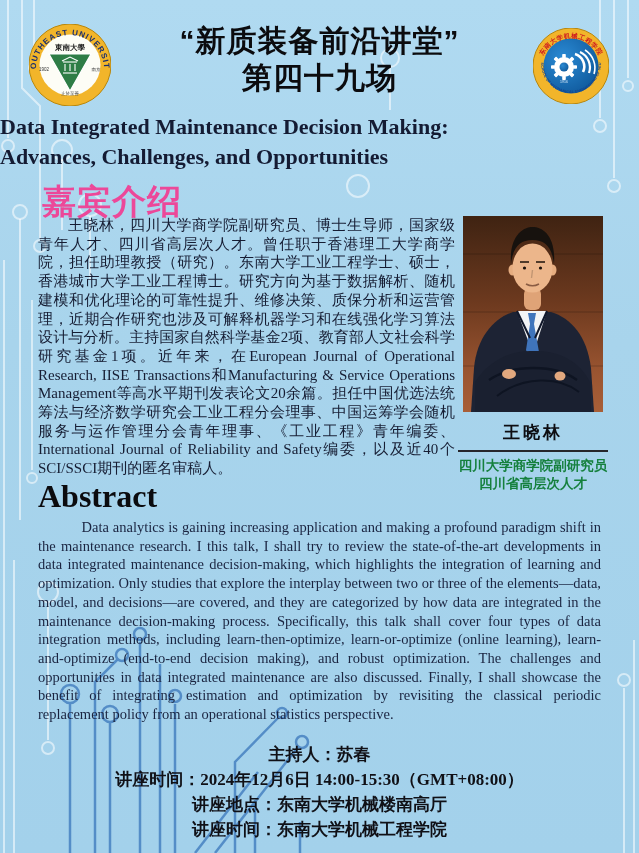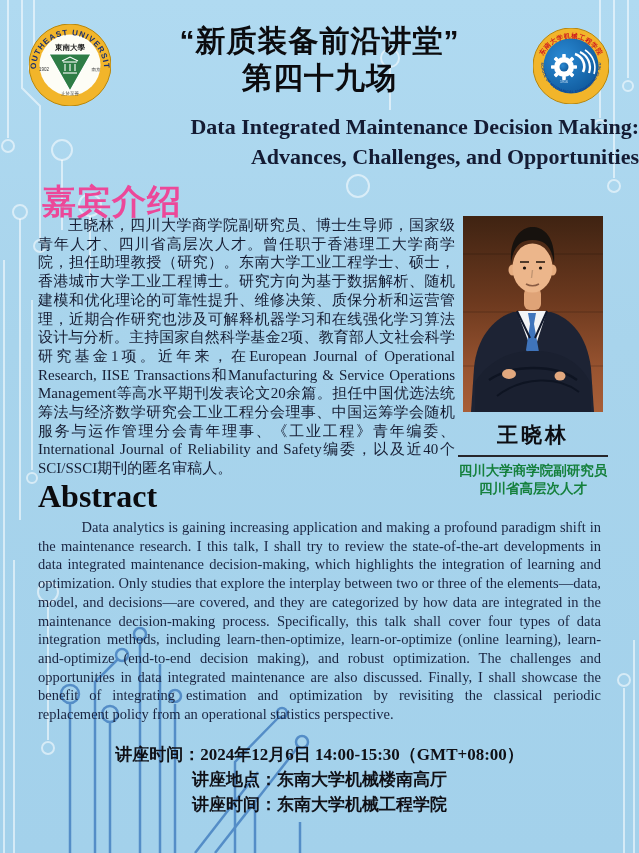--- a/index.html
+++ b/index.html
@@ -10,31 +10,31 @@
     -webkit-font-smoothing:antialiased;
   }
   .bg-deco{position:absolute;left:0;top:0;z-index:0;pointer-events:none;}
   .layer{position:absolute;z-index:2;}
 
   
   .seu-logo{left:29px;top:24px;width:82px;height:82px;}
   .mech-logo{left:533px;top:28px;width:76px;height:76px;}
   .series-title{left:0;right:0;top:22px;text-align:center;color:#0b0b0e;
     font-weight:700;font-size:30px;line-height:37px;letter-spacing:1px;}
-  .talk-title{left:0;right:0;top:112px;text-align:right;color:#141b33;
+  .talk-title{left:0;right:0;top:112px;text-align:left;color:#141b33;
     font-family:"Liberation Serif",serif;font-weight:700;font-size:22px;line-height:30px;}
 
   
   .guest-heading{left:42px;top:179px;font-size:34px;font-weight:900;color:#ec4899;letter-spacing:1px;}
   .guest-row{left:38px;top:216px;width:570px;display:flex;gap:3px;}
   .bio{flex:1;font-family:"Liberation Serif",serif;font-size:15px;line-height:18.7px;
     color:#161d33;text-align:justify;text-indent:2em;margin:0;}
   .profile{width:150px;flex:0 0 150px;text-align:center;}
   .photo{width:140px;height:196px;margin:0 auto;display:block;}
-  .guest-name{margin-top:9px;font-size:21px;font-weight:900;color:#0d0d12;letter-spacing:3px;}
+  .guest-name{margin-top:9px;font-size:17px;font-weight:900;color:#0d0d12;letter-spacing:3px;}
   .name-divider{height:2px;background:#26262b;margin:6px 0 5px 0;width:100%;}
   .guest-cap{font-size:13.5px;font-weight:900;color:#15803d;line-height:17.5px;}
 
   
   .abstract-heading{left:38px;top:478px;font-family:"Liberation Serif",serif;
     font-weight:700;font-size:32px;color:#0b0b0e;}
   .abstract-body{left:38px;top:518px;width:563px;margin:0;
     font-family:"Liberation Serif",serif;font-size:14.5px;line-height:18.7px;
     color:#1a2440;text-align:justify;text-indent:3em;}
 
@@ -226,16 +226,17 @@
     <div class="name-divider"></div>
     <div class="guest-cap">四川大学商学院副研究员</div>
     <div class="guest-cap">四川省高层次人才</div>
   </div>
 </div>
 
 <div class="layer abstract-heading">Abstract</div>
 <p class="layer abstract-body">Data analytics is gaining increasing application and making a profound paradigm shift in the maintenance research. I this talk, I shall try to review the state-of-the-art developments in data integrated maintenance decision-making, which highlights the integration of learning and optimization. Only studies that explore the interplay between two or three of the elements—data, model, and decisions—are covered, and they are categorized by how data are integrated in the maintenance decision-making process. Specifically, this talk shall cover four types of data integration methods, including learn-then-optimize, learn-or-optimize (online learning), learn-and-optimize (end-to-end decision making), and robust optimization. The challenges and opportunities in data integrated maintenance are also discussed. Finally, I shall showcase the benefit of integrating estimation and optimization by revisiting the classical periodic replacement policy from an operational statistics perspective.</p>
 
 <div class="layer footer">
+  <div class="line">主持人：苏春</div>
   <div class="line">讲座时间：2024年12月6日 14:00-15:30（GMT+08:00）</div>
   <div class="line">讲座地点：东南大学机械楼南高厅</div>
   <div class="line">讲座时间：东南大学机械工程学院</div>
 </div>
 
 </body></html>

